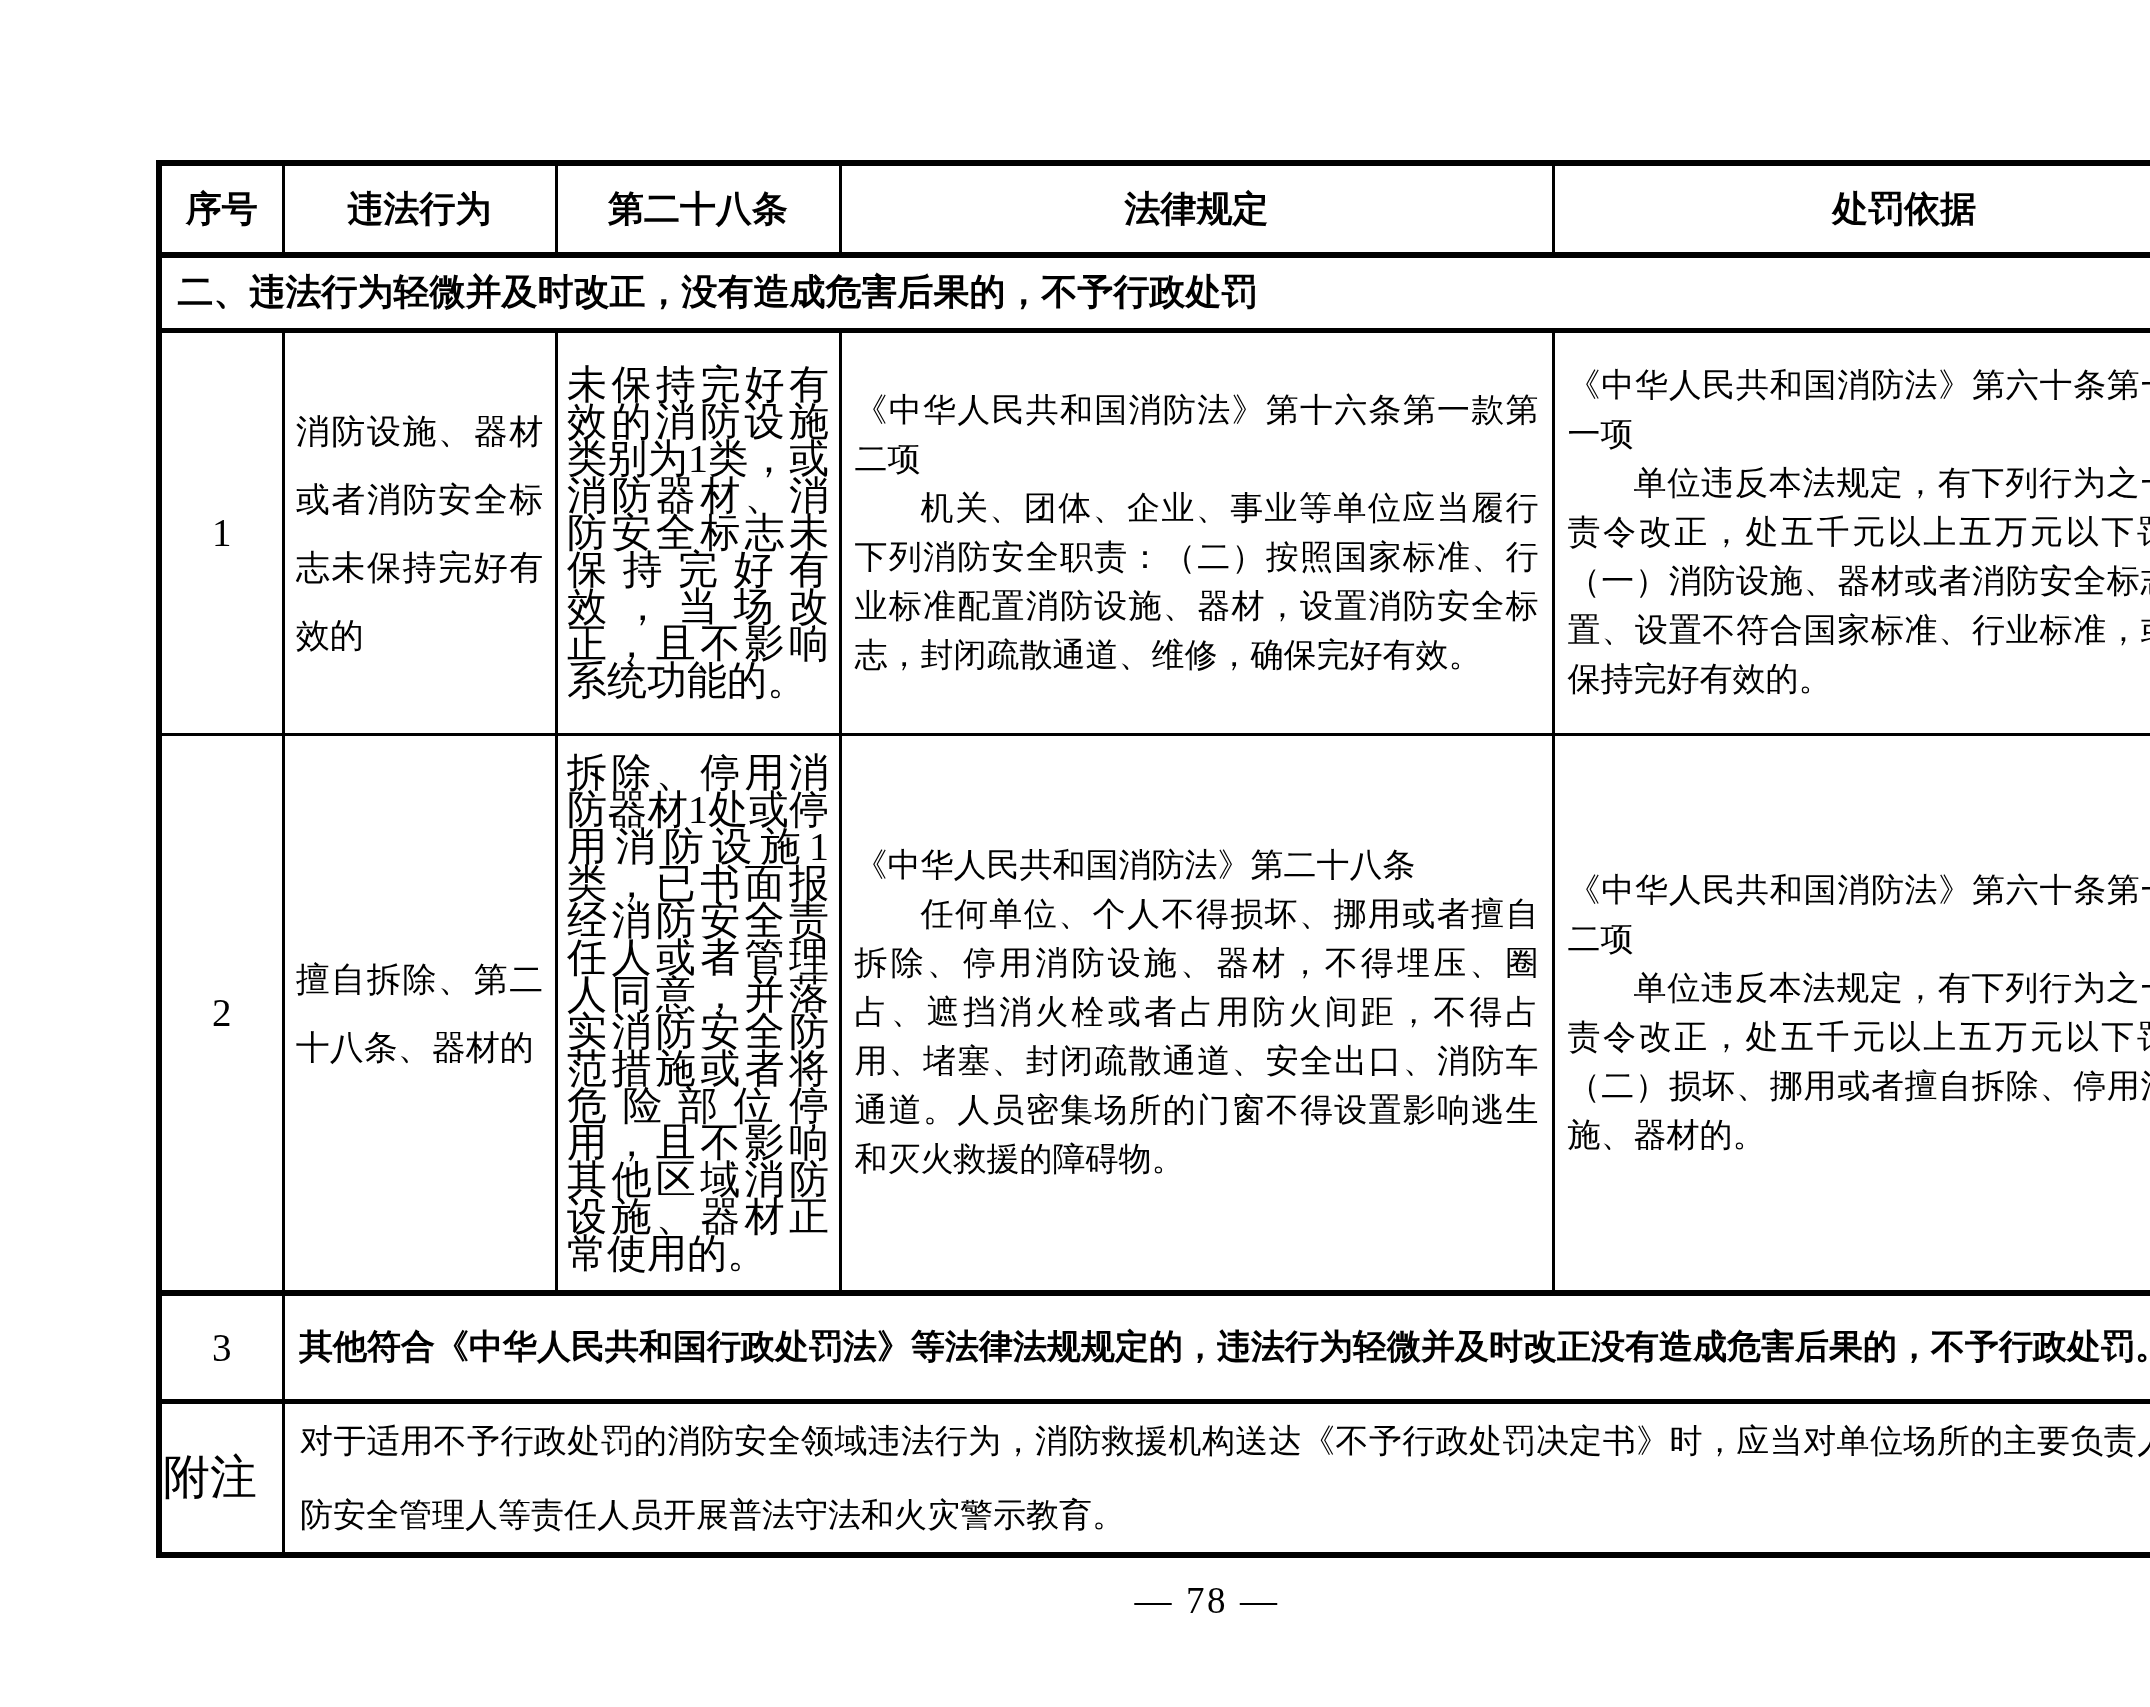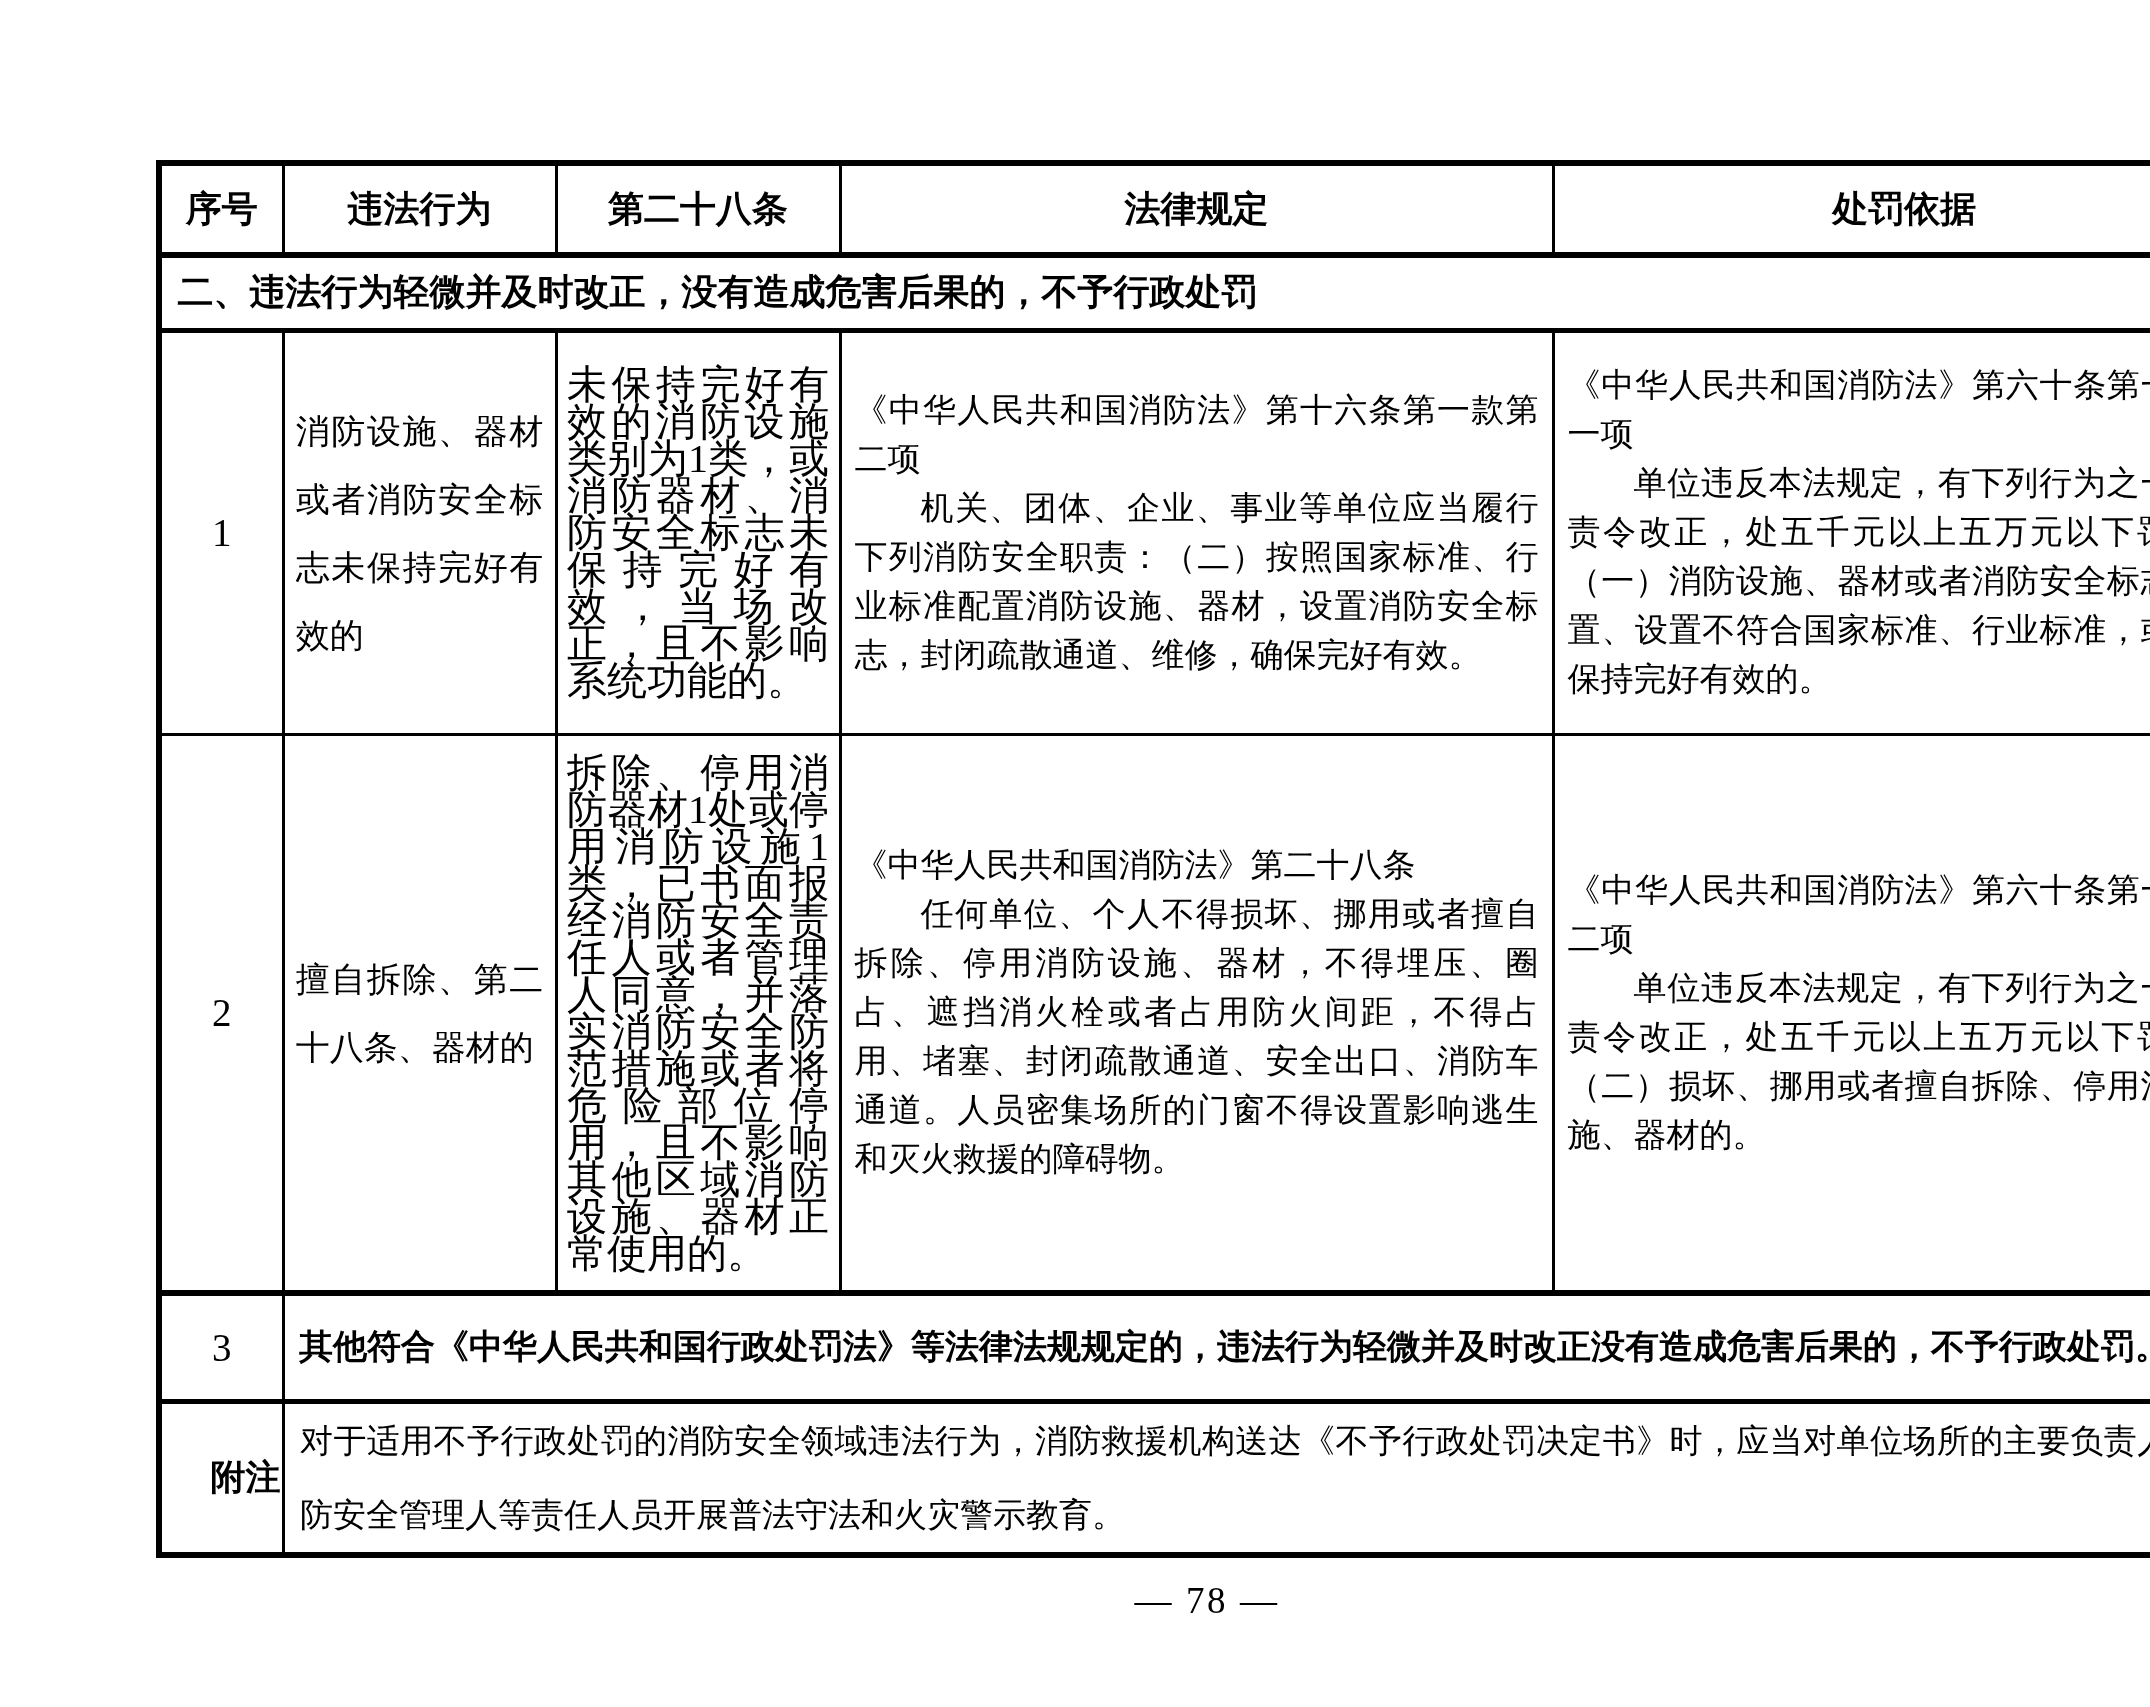--- a/index.html
+++ b/index.html
@@ -94,23 +94,23 @@
   .law-cell p.para-body { text-indent: 2em; }
   .other-cell {
     font-family: "Liberation Sans", "DejaVu Sans", sans-serif;
     font-weight: bold;
     font-size: 34px;
     text-align: left;
     padding: 0 13px 0 14.6px;
   }
   .note-label-cell {
     font-family: "Liberation Sans", "DejaVu Sans", sans-serif;
-    font-weight: bold;
-    font-size: 35px;
-    text-align: right;
+    font-weight: normal;
+    font-size: 47px;
+    text-align: left;
   }
   .note-text-cell {
     font-size: 33px;
     line-height: 74px;
     text-align: justify;
     text-justify: inter-character;
     word-break: break-all;
     padding: 0 17px 0 15.5px;
   }
   .footer {

